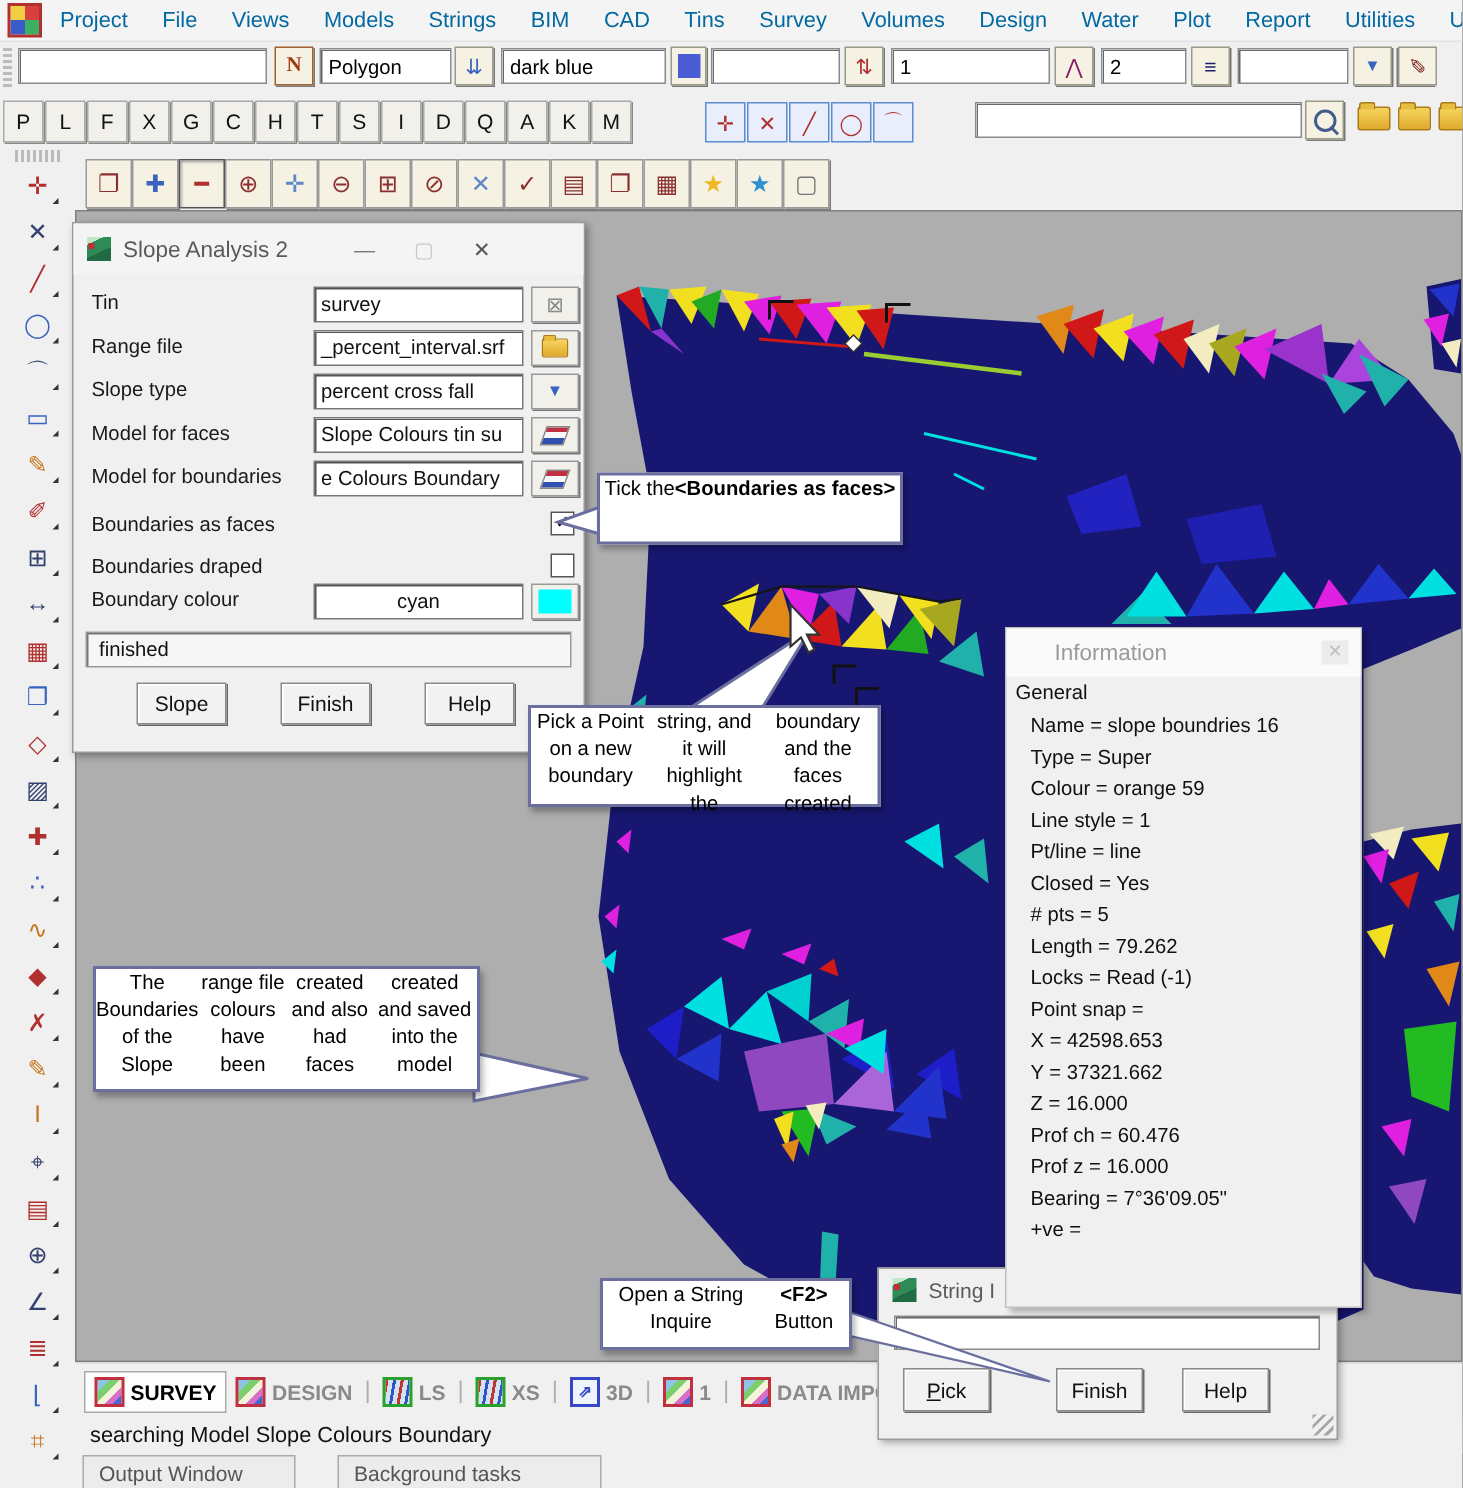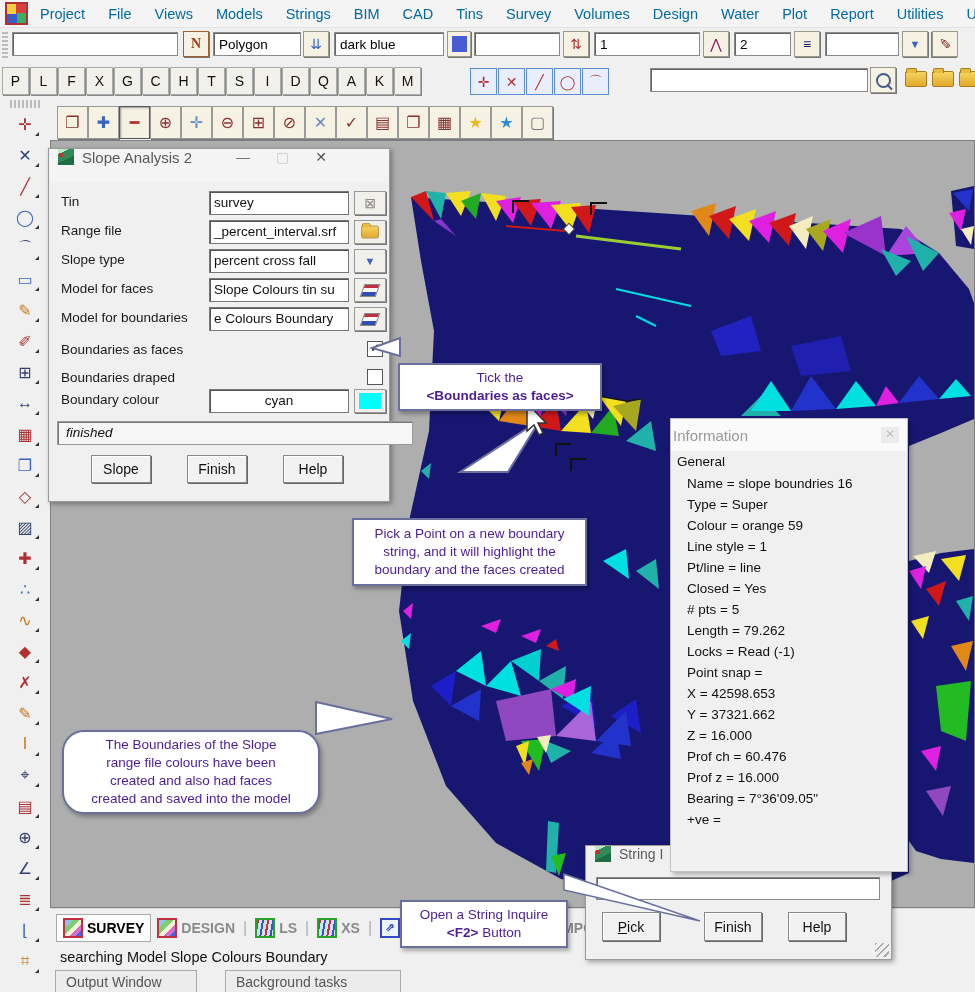--- a/index.html
+++ b/index.html
@@ -36,21 +36,21 @@
   .ltool{position:relative;width:30px;height:28px;margin:2px auto 3px auto;display:flex;
          align-items:center;justify-content:center;font-size:16px;}
   .ltool::after{content:'';position:absolute;right:1px;bottom:2px;border-left:4px solid transparent;
          border-bottom:4px solid #333;}
   .c1{color:#b03030}.c2{color:#33416e}.c3{color:#3a63c0}.c4{color:#c8761e}
   
   #canvas{position:absolute;left:50px;top:140px;width:925px;height:768px;border:1px solid #808080;
           background:#aeaeae;box-sizing:border-box;z-index:1;}
   
   .dialog{position:absolute;background:#f0f0f0;border:1px solid #9a9a9a;box-shadow:2px 2px 5px rgba(0,0,0,.35);}
-  .dlg-title{height:34px;display:flex;align-items:flex-start;font-size:15px;color:#5a5a5a;background:#f4f4f4;}
+  .dlg-title{height:34px;display:flex;align-items:center;font-size:15px;color:#5a5a5a;background:#f4f4f4;}
   .cube12{width:16px;height:16px;margin:0 8px 0 9px;
           background:linear-gradient(155deg,#bfe8c8 22%,#2e8b57 22% 60%,#1f6b43 60%);position:relative;}
   .cube12::after{content:'';position:absolute;left:1px;top:4px;width:4px;height:4px;background:#c03030;}
   .win-ctl{color:#777;font-size:14px;margin-left:26px;}
   .field-row{position:absolute;left:0;width:100%;height:24px;}
   .field-label{position:absolute;left:12px;top:3px;font-size:13.5px;color:#1a1a1a;}
   .field-input{position:absolute;left:160px;top:0;width:140px;height:24px;background:#fff;
           border:1px solid #777;box-shadow:inset 1px 1px 0 #555;font-size:13.5px;
           padding:3px 4px;box-sizing:border-box;white-space:nowrap;overflow:hidden;}
   .field-btn{position:absolute;left:305px;top:0;width:32px;height:24px;background:#f2f0ea;
@@ -58,27 +58,27 @@
           justify-content:center;font-size:13px;box-sizing:border-box;}
   .layersglyph{width:14px;height:11px;background:linear-gradient(#c03040 0 3px,#f8f8f8 3px 7px,#3050b0 7px);
           transform:skewX(-20deg);border:1px solid #888;}
   .tinglyph{color:#8a8a8a;font-size:14px;}
   .checkbox{position:absolute;left:318px;top:2px;width:14px;height:14px;background:#fff;
           border:1px solid #555;font-size:12px;line-height:13px;text-align:center;color:#111;}
   .btn{background:#f2f2f2;border:1px solid #8a8a8a;box-shadow:1px 1px 0 #666, inset 1px 1px 0 #fff;
        font-size:14px;color:#111;display:flex;align-items:center;justify-content:center;}
   
   .callout{position:absolute;background:#fff;border:2px solid #6a6f9e;box-shadow:2px 3px 4px rgba(0,0,0,.3);
-           z-index:59;font-size:13.5px;color:#4c1d95;text-align:center;display:flex;
-           flex-direction:column;justify-content:center;line-height:1.35;margin-top:48px;}
+           z-index:59;font-size:13.5px;color:#000000;text-align:center;display:flex;
+           flex-direction:row;justify-content:center;line-height:1.35;}
   
   #infopanel{position:absolute;left:670px;top:418px;width:238px;height:454px;background:#f0f0f0;
              border:1px solid #c0c0c0;box-shadow:3px 3px 4px rgba(0,0,0,.25);z-index:50;box-sizing:border-box;}
   #info-title{height:32px;background:#fafafa;display:flex;align-items:center;font-size:15px;color:#9a9a9a;
-             padding-left:2px;}
+             padding-left:32px;}
   #info-close{margin-left:auto;margin-right:8px;color:#c0c0c0;background:#ececec;width:18px;height:16px;
              text-align:center;font-size:12px;line-height:15px;}
   .info-row{font-size:13.5px;color:#101010;line-height:21px;padding-left:16px;white-space:nowrap;}
   #info-general{font-size:13.5px;line-height:22px;padding-left:6px;}
   
   #tabbar{position:absolute;left:50px;top:908px;width:925px;height:37px;background:#f0f0f0;
           display:flex;align-items:center;z-index:10;border-top:1px solid #d8d8d8;}
   .tab{display:flex;align-items:center;gap:4px;font-size:14px;color:#8a8a8a;font-weight:bold;
        padding:3px 6px;white-space:nowrap;}
   .tab.active{background:#fdfdfd;border:1px solid #aaa;color:#000;}
@@ -444,21 +444,21 @@
       <span class="field-label">Boundaries draped</span>
       <div class="checkbox"></div>
     </div>
     <div class="field-row" style="top:240px;text-align:center;">
       <span class="field-label">Boundary colour</span>
       <div class="field-input">cyan</div>
       <div class="field-btn" style="padding:0;">
           <span style="width:22px;height:16px;background:#00ffff;display:block;"></span>
         </div>
     </div>
-    <div style="position:absolute;left:8px;top:272px;width:356px;height:24px;background:#f6f6f6;border:1px solid #999;box-shadow:inset 1px 1px 0 #777;font-size:13.5px;padding:3px 8px;box-sizing:border-box;font-style:italic;">finished</div>
+    <div style="position:absolute;left:8px;top:272px;width:324px;height:24px;background:#f6f6f6;border:1px solid #999;box-shadow:inset 1px 1px 0 #777;font-size:13.5px;padding:3px 8px;box-sizing:border-box;">finished</div>
     <div class="btn" style="position:absolute;left:42px;top:306px;width:58px;height:26px;">Slope</div>
     <div class="btn" style="position:absolute;left:138px;top:306px;width:58px;height:26px;">Finish</div>
     <div class="btn" style="position:absolute;left:234px;top:306px;width:58px;height:26px;">Help</div>
   </div>
 
   <div class="dialog" style="left:585px;top:845px;width:305px;height:113px;z-index:45;">
     <div class="dlg-title" style="height:28px;background:#f0f0f0;">
       <span class="cube12"></span>
       <span style="font-size:14px;">String I</span>
     </div>
@@ -498,21 +498,21 @@
 
   <div class="callout" style="left:398px;top:315px;width:200px;height:44px;">
     <div>Tick the</div>
     <div style="font-weight:bold;">&lt;Boundaries as faces&gt;</div>
   </div>
   <div class="callout" style="left:352px;top:470px;width:231px;height:64px;">
     <div>Pick a Point on a new boundary</div>
     <div>string, and it will highlight the</div>
     <div>boundary and the faces created</div>
   </div>
-  <div class="callout" style="left:62px;top:682px;width:254px;height:80px;border-radius:22px;">
+  <div class="callout" style="left:62px;top:644px;width:254px;height:80px;">
     <div>The Boundaries of the Slope</div>
     <div>range file colours have been</div>
     <div>created and also had faces</div>
     <div>created and saved into the model</div>
   </div>
   <div class="callout" style="left:400px;top:852px;width:164px;height:44px;z-index:60;">
     <div>Open a String Inquire</div>
     <div><b>&lt;F2&gt;</b><span> Button</span></div>
   </div>
 

